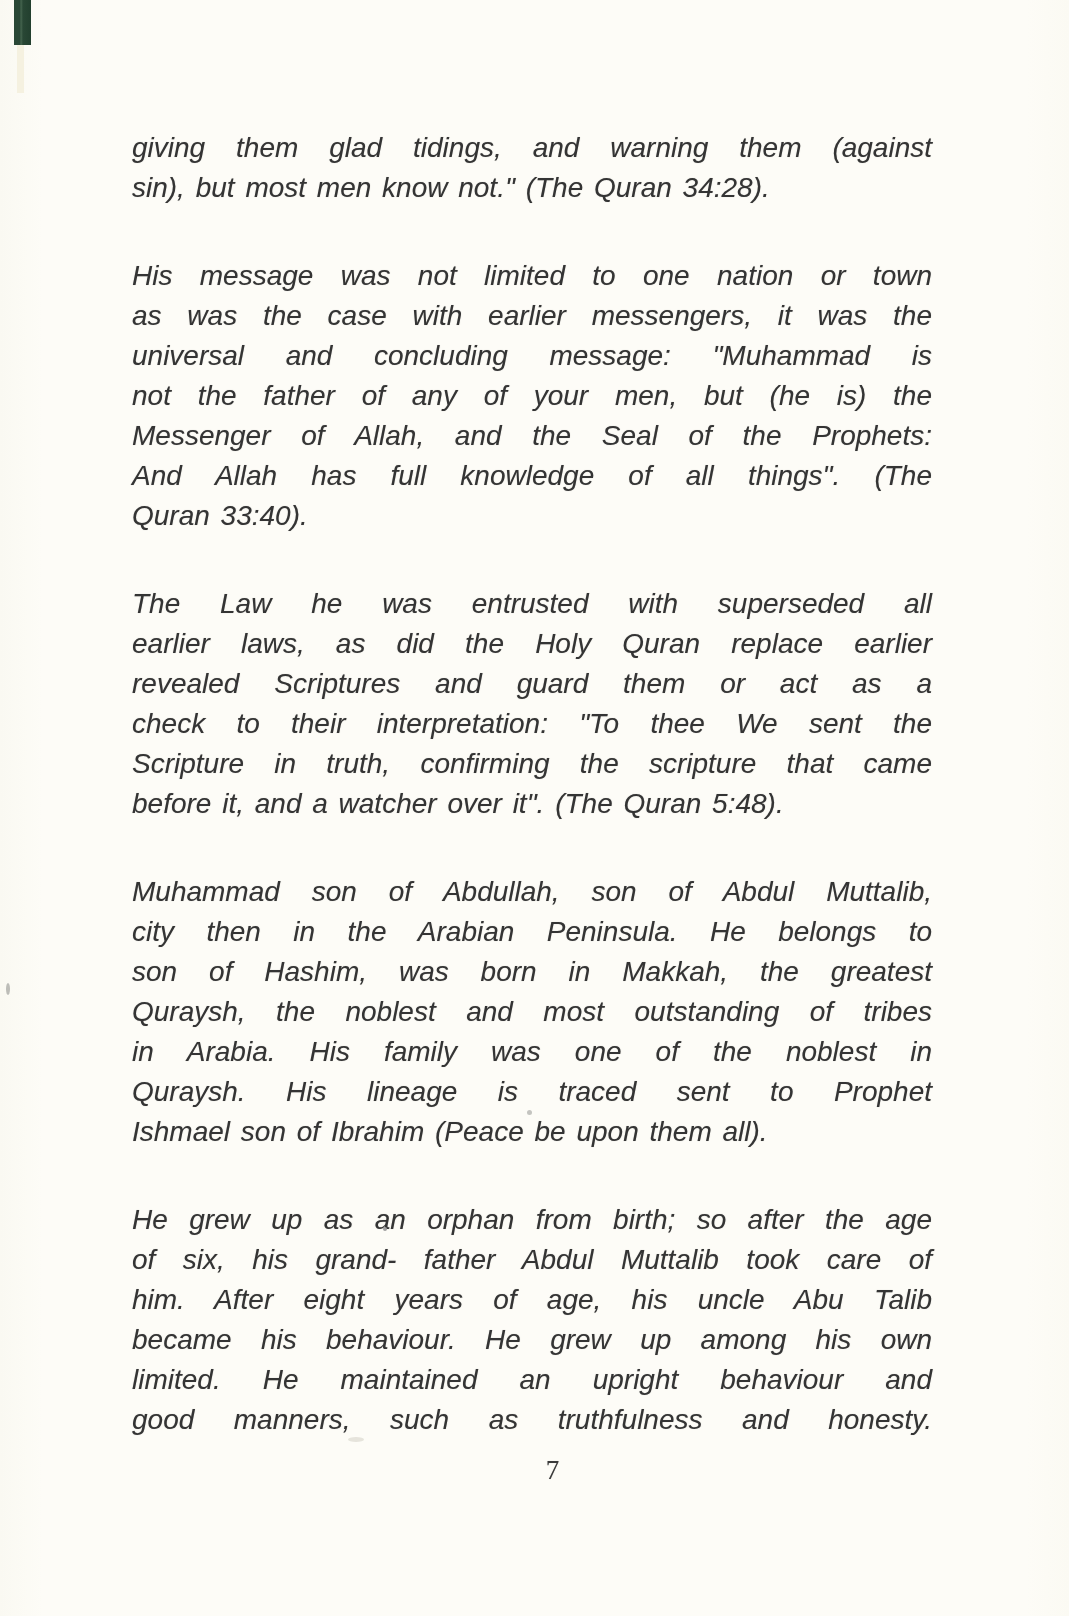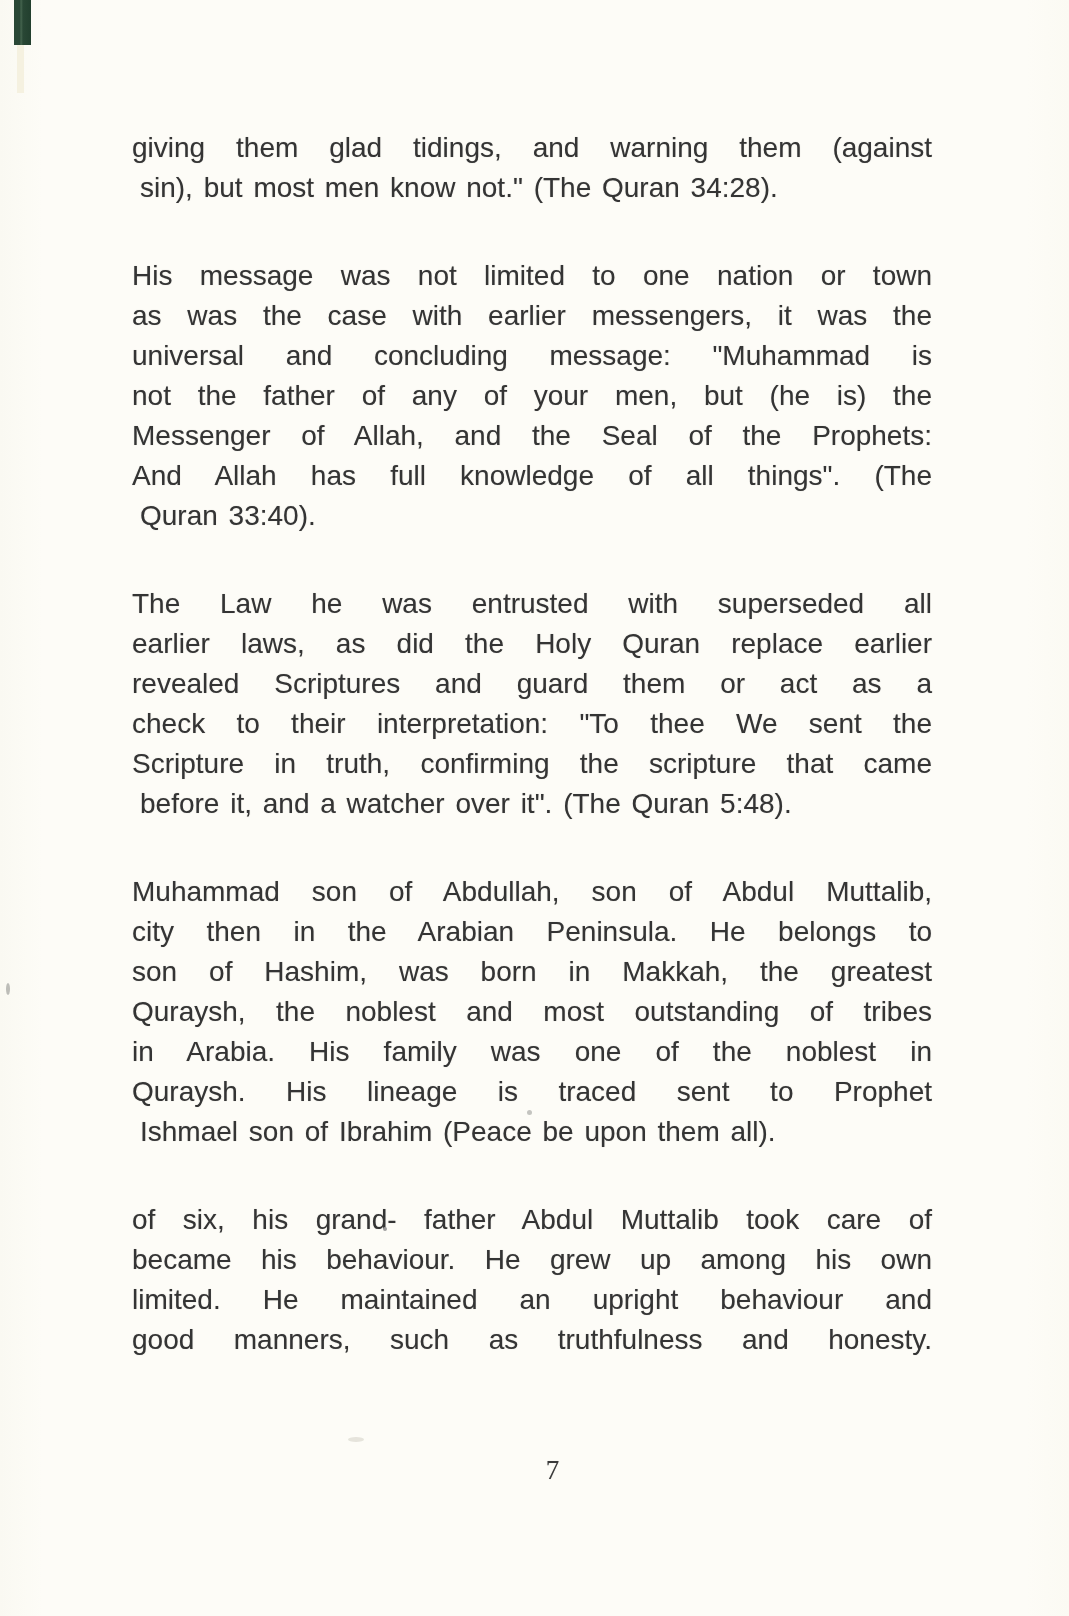--- a/index.html
+++ b/index.html
@@ -52,24 +52,24 @@
     word-spacing: 3px;
     text-shadow: 0 0 1px rgba(60,60,60,0.30);
   }
   .para {
     margin: 0 0 48px 0;
   }
   .line {
     height: 40px;
     text-align: justify;
     text-align-last: justify;
+    font-style: italic;
   }
   .line.last {
     text-align-last: left;
-    margin-left: 8px;
   }
   .page-number {
     position: absolute;
     left: 18px;
     top: 1455px;
     width: 1069px;
     text-align: center;
     font-family: "Liberation Serif", serif;
     font-size: 27px;
     color: #3a3a3a;
@@ -118,21 +118,23 @@
       <div class="para">
         <div class="line">Muhammad son of Abdullah, son of Abdul Muttalib,</div>
         <div class="line">city then in the Arabian Peninsula. He belongs to</div>
         <div class="line">son of Hashim, was born in Makkah, the greatest</div>
         <div class="line">Quraysh, the noblest and most outstanding of tribes</div>
         <div class="line">in Arabia. His family was one of the noblest in</div>
         <div class="line">Quraysh. His lineage is traced sent to Prophet</div>
         <div class="line last">Ishmael son of Ibrahim (Peace be upon them all).</div>
       </div>
       <div class="para">
+        <div class="line">He grew up as an orphan from birth; so after the age</div>
         <div class="line">of six, his grand- father Abdul Muttalib took care of</div>
+        <div class="line">him. After eight years of age, his uncle Abu Talib</div>
         <div class="line">became his behaviour. He grew up among his own</div>
         <div class="line">limited. He maintained an upright behaviour and</div>
         <div class="line">good manners, such as truthfulness and honesty.</div>
       </div>
     </div>
 
   <div class="page-number">7</div>
 
   <div class="speck speck-left-edge"></div>
   <div class="speck speck-under-peace"></div>

